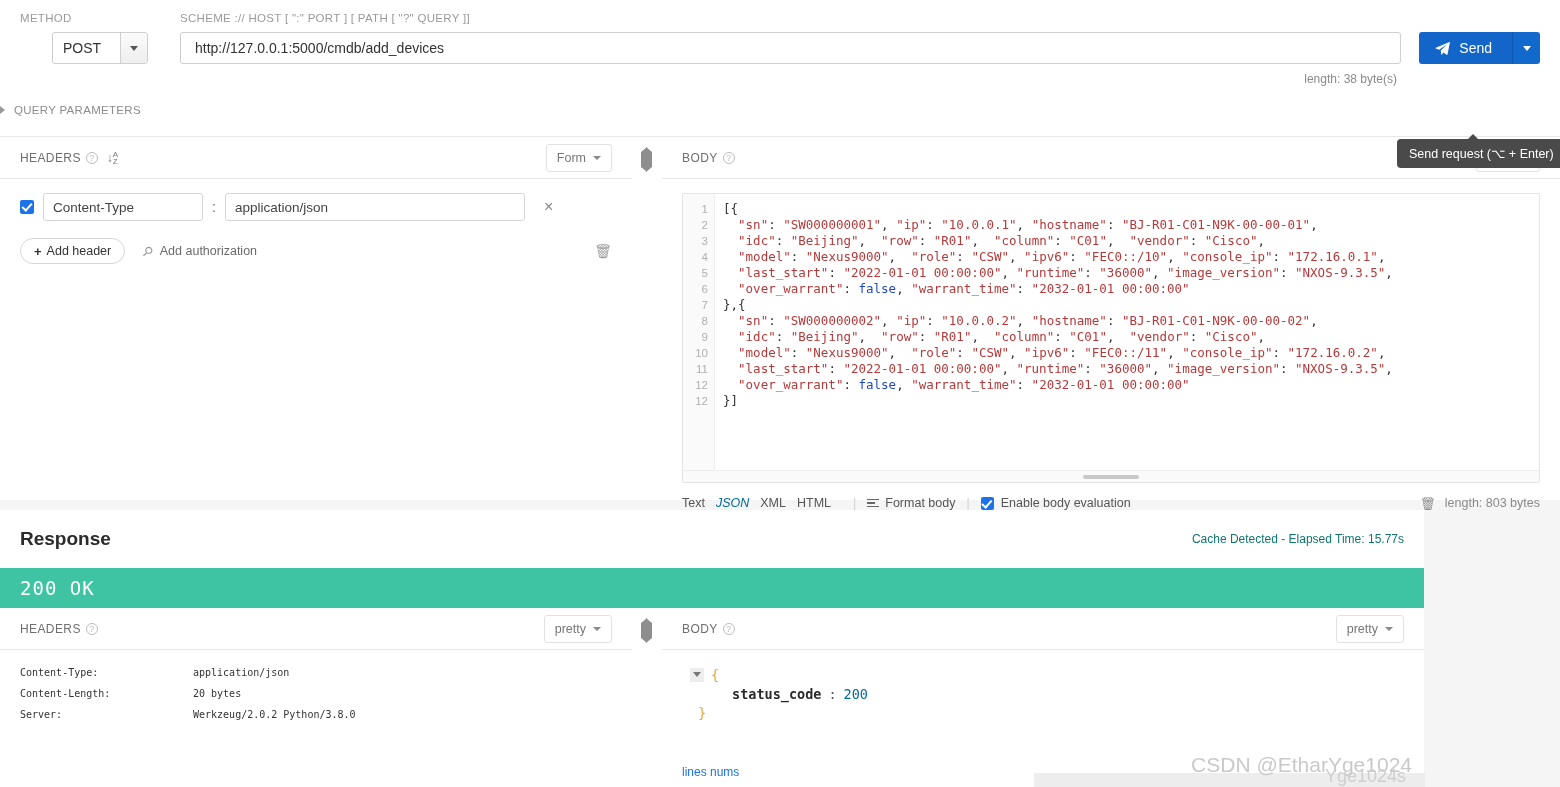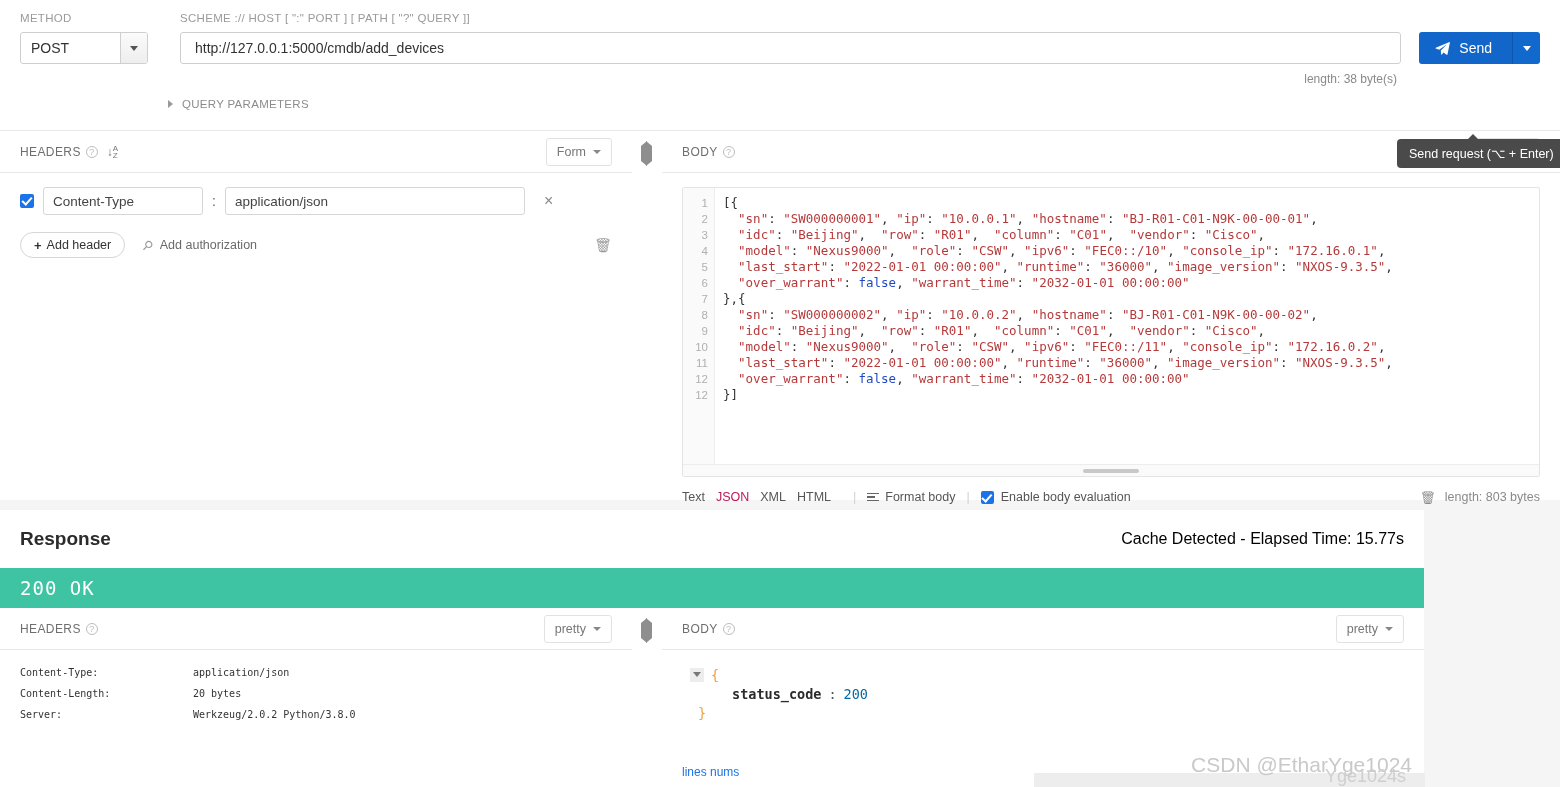--- a/index.html
+++ b/index.html
@@ -22,21 +22,21 @@
   }
   .req-top { padding: 12px 20px 0 20px; display:flex; align-items:flex-start; }
   .field-col { display:flex; flex-direction:column; }
   .field-label {
     font-size: 11.5px; color:#9a9a9a; letter-spacing:.3px;
     text-transform:uppercase; margin-bottom:6px; height:14px; white-space:nowrap;
   }
   .method-col { width:128px; margin-right:32px; }
   .method-box {
     display:flex; height:32px; border:1px solid #cfcfcf; border-radius:3px;
-    background:#fff; overflow:hidden;
+    background:#fff; overflow:hidden;margin-left:32px;
   }
   .method-value {
     flex:1; display:flex; align-items:center; padding:0 10px;
     font-size:14px; color:#333;
   }
   .method-arrow {
     width:27px; border-left:1px solid #cfcfcf;
     background:linear-gradient(#fbfbfb,#eeeeee);
     display:flex; align-items:center; justify-content:center;
   }
@@ -61,21 +61,21 @@
     width:28px; background:#1168cd; border:none; border-left:1px solid #0d58ad;
     border-radius:0 3px 3px 0; display:flex; align-items:center; justify-content:center;
     cursor:pointer;
   }
   .caret-dn-w { width:0;height:0;border-left:4px solid transparent;border-right:4px solid transparent;border-top:5px solid #fff; }
   .length-line {
     text-align:right; padding-right:163px; font-size:12px; color:#8a8a8a;
     margin-top:8px; height:16px;
   }
   .query-row {
-    display:flex; align-items:center; gap:9px; padding-left:168px; margin-top:10px;
+    display:flex; align-items:center; gap:9px; margin-top:16px;
     font-size:11.5px; color:#8c8c8c; letter-spacing:.3px; cursor:pointer;
   }
   .tri-right { width:0;height:0;border-top:4px solid transparent;border-bottom:4px solid transparent;border-left:5px solid #9a9a9a; }
 
   
   .panes { display:flex; margin-top:20px; height:372px; }
   .pane-left { width:632px; border-top:1px solid #e8e8e8; position:relative; }
   .pane-sep { width:30px; border-top:1px solid #e8e8e8; position:relative; }
   .pane-right { flex:1; border-top:1px solid #e8e8e8; position:relative; }
 
@@ -154,21 +154,21 @@
     height:12px; background:#fafafa; border-top:1px solid #ededed;
     display:flex; align-items:center; justify-content:center;
   }
   .hscroll-thumb { width:56px; height:4px; background:#c8c8c8; border-radius:2px; }
 
   .body-toolbar {
     display:flex; align-items:center; gap:0; padding:0 20px; height:40px;
     font-size:12.5px; color:#555;
   }
   .fmt-link { margin-right:11px; cursor:pointer; color:#555; }
-  .fmt-link.active { color:#be185d; }
+  .fmt-link.active { color:#0369a1;font-style:italic; }
   .divider-v { color:#d2d2d2; margin:0 11px; }
   .fmt-body { display:flex; align-items:center; gap:6px; cursor:pointer; }
   .lines-ico { display:inline-flex; flex-direction:column; gap:2px; }
   .lines-ico span { display:block; height:1.5px; background:#666; }
   .eval-check {
     width:13px;height:13px;background:#1a73e8;border-radius:2px;position:relative;flex:none;cursor:pointer;
   }
   .eval-check:after {
     content:""; position:absolute; left:3.5px; top:1px; width:4px;height:7.5px;
     border:solid #fff; border-width:0 2px 2px 0; transform:rotate(42deg);
@@ -188,21 +188,21 @@
   }
 
   
   .response-card {
     position:absolute; left:0; top:510px; width:1424px; height:277px; background:#fff;
   }
   .resp-head {
     height:58px; display:flex; align-items:center; padding:0 20px;
   }
   .resp-title { font-size:19px; color:#2b2b2b; font-weight:bold; }
-  .resp-meta { margin-left:auto; font-size:16px; color:#000000; }
+  .resp-meta { margin-left:auto; font-size:12px; color:#0f766e; }
   .status-bar {
     height:40px; background:#3ec4a3; display:flex; align-items:center; padding:0 20px;
   }
   .status-text { color:#fff; font-size:19px; letter-spacing:1px; }
   .resp-panes { display:flex; height:179px; }
   .rp-left { width:632px; position:relative; }
   .rp-sep { width:30px; position:relative; }
   .rp-right { flex:1; position:relative; }
   .resp-hdr-table { padding:12px 20px 0 20px; font-size:10px; }
   .resp-hdr-table .row { display:flex; height:21px; align-items:center; }

